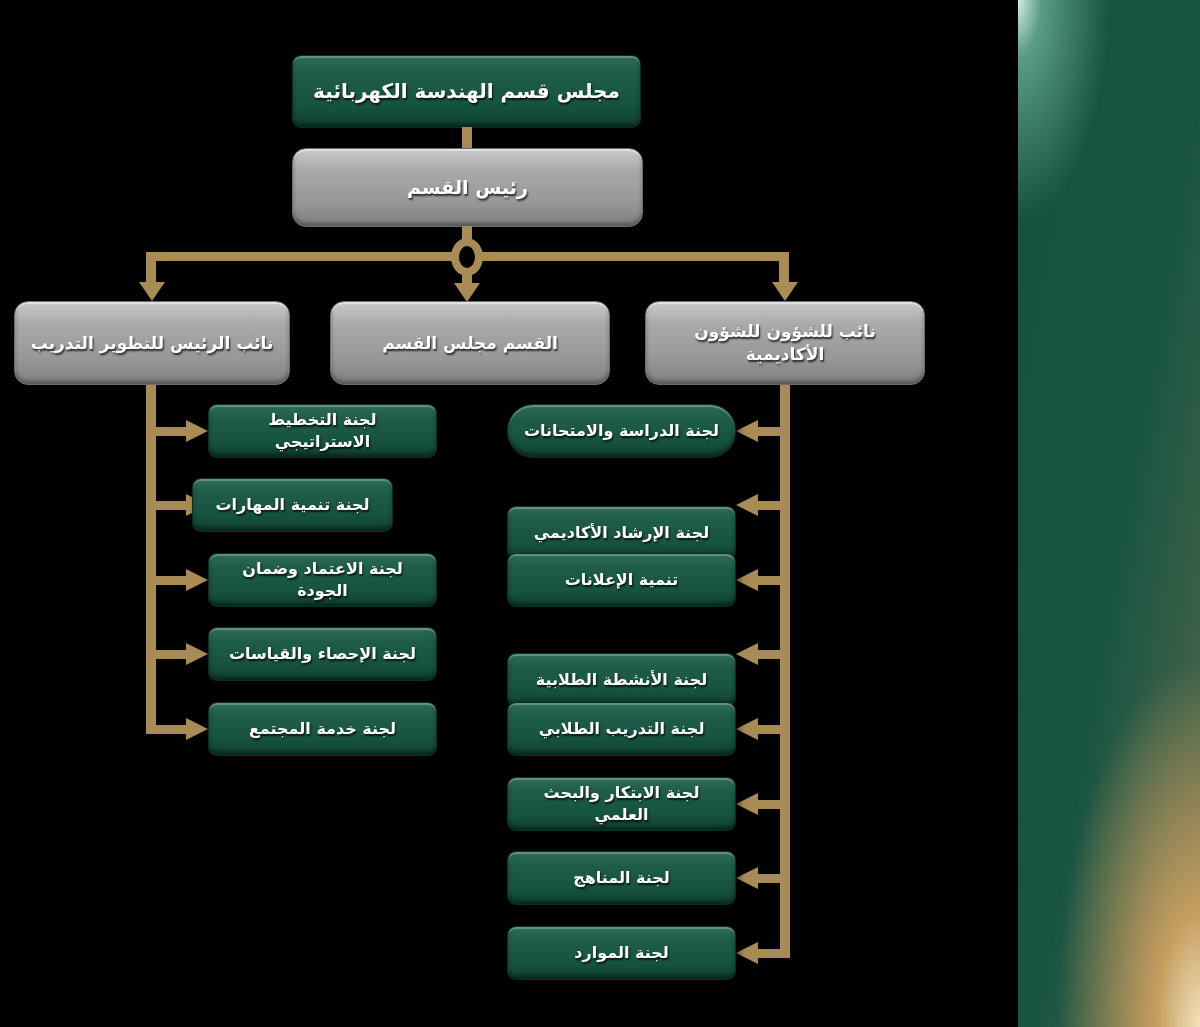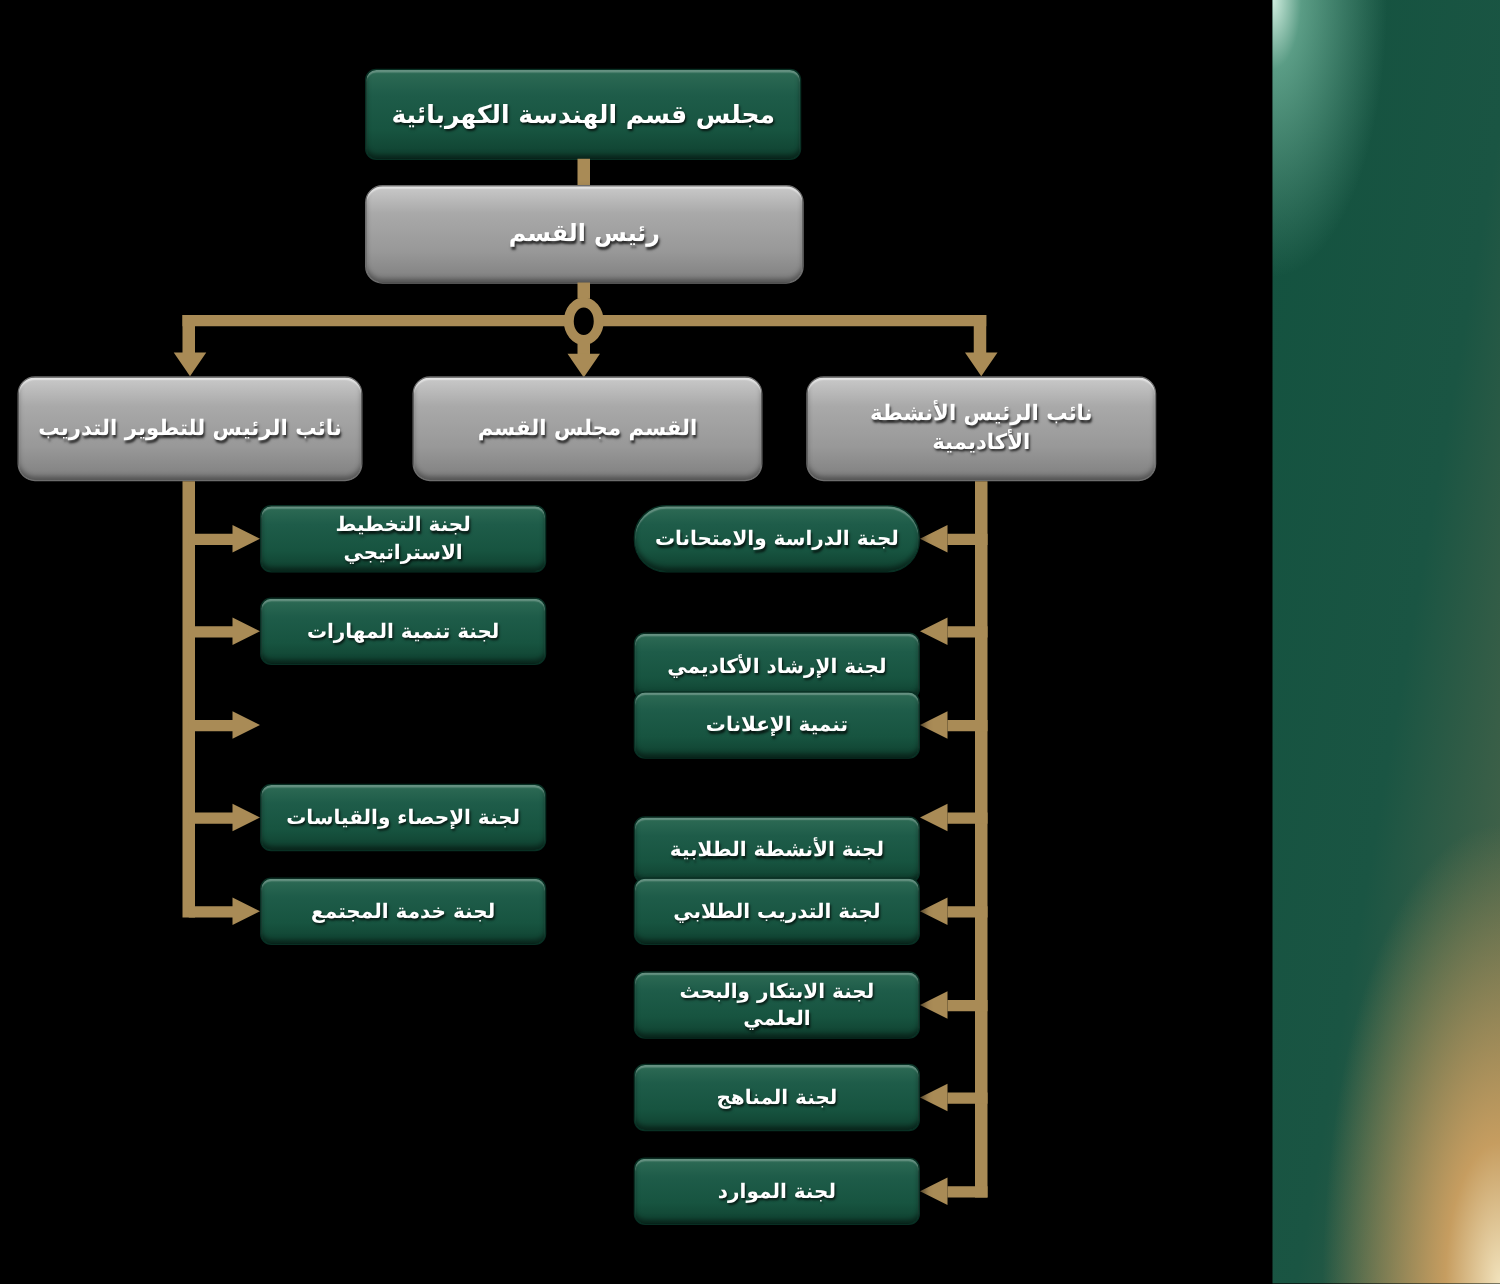--- a/index.html
+++ b/index.html
@@ -77,41 +77,44 @@
   <div class="ln" style="left:779px;top:252px;width:10px;height:31px;"></div>
   <div class="arrow-down" style="left:772px;top:282px;"></div>
 
   <div class="node gray fs-dep" style="left:14px;top:301px;width:276px;height:84px;">
     <span>نائب الرئيس للتطوير التدريب</span>
   </div>
   <div class="node gray fs-dep" style="left:330px;top:301px;width:280px;height:84px;">
     <span>القسم مجلس القسم</span>
   </div>
   <div class="node gray fs-dep" style="left:645px;top:301px;width:280px;height:84px;">
-    <span>نائب الرئيس الأنشطة الأكاديمية</span>
+    <span>نائب للشؤون للشؤون الأكاديمية</span>
   </div>
 
   <div class="ln" style="left:146px;top:385px;width:10px;height:349px;"></div>
 
   <div class="ln" style="left:151px;top:427px;width:38px;height:9px;"></div>
   <div class="arrow-right" style="left:186px;top:420px;"></div>
   <div class="ln" style="left:151px;top:501px;width:38px;height:9px;"></div>
   <div class="arrow-right" style="left:186px;top:494px;"></div>
   <div class="ln" style="left:151px;top:576px;width:38px;height:9px;"></div>
   <div class="arrow-right" style="left:186px;top:569px;"></div>
   <div class="ln" style="left:151px;top:650px;width:38px;height:9px;"></div>
   <div class="arrow-right" style="left:186px;top:643px;"></div>
   <div class="ln" style="left:151px;top:725px;width:38px;height:9px;"></div>
   <div class="arrow-right" style="left:186px;top:718px;"></div>
 
   <div class="node green fs-com" style="left:208px;top:404px;width:229px;height:54px;">
     <span>لجنة التخطيط الاستراتيجي</span>
   </div>
-  <div class="node green fs-com" style="left:208px;top:478px;width:229px;height:54px;text-align:right;">
+  <div class="node green fs-com" style="left:192px;top:478px;width:201px;height:54px;text-align:right;">
     <span>لجنة تنمية المهارات</span>
+  </div>
+  <div class="node green fs-com" style="left:208px;top:553px;width:229px;height:54px;">
+    <span>لجنة الاعتماد وضمان الجودة</span>
   </div>
   <div class="node green fs-com" style="left:208px;top:627px;width:229px;height:54px;">
     <span>لجنة الإحصاء والقياسات</span>
   </div>
   <div class="node green fs-com" style="left:208px;top:702px;width:229px;height:54px;">
     <span>لجنة خدمة المجتمع</span>
   </div>
 
   <div class="ln" style="left:780px;top:385px;width:10px;height:573px;"></div>
 

